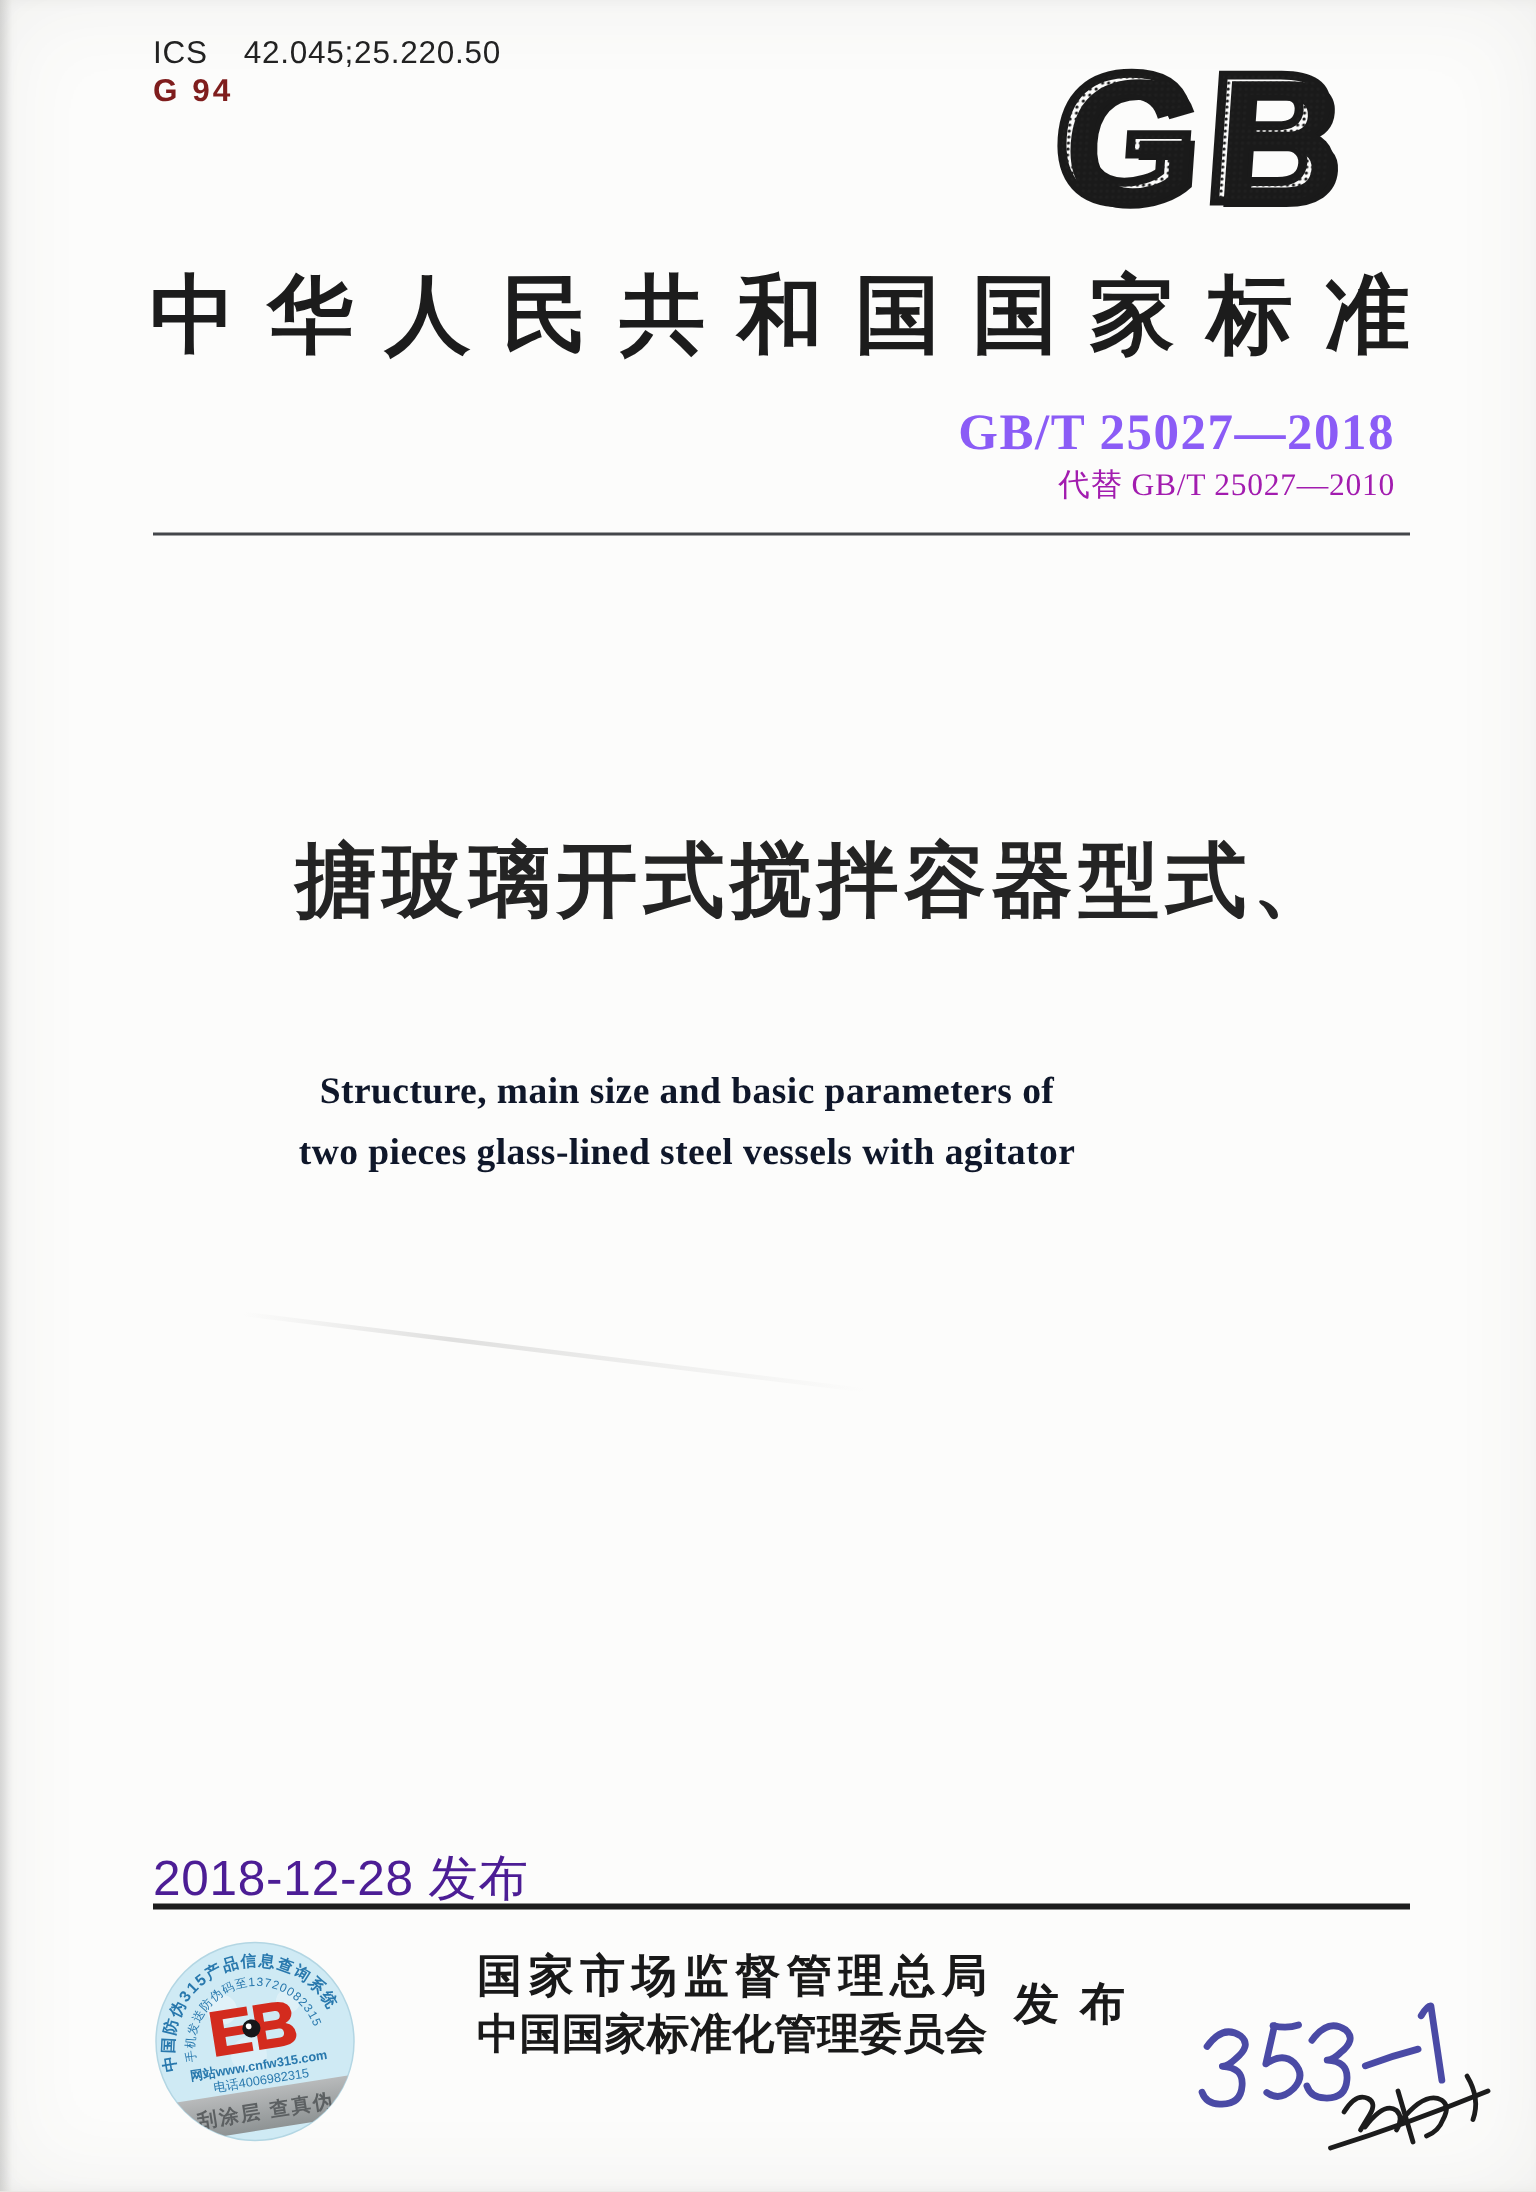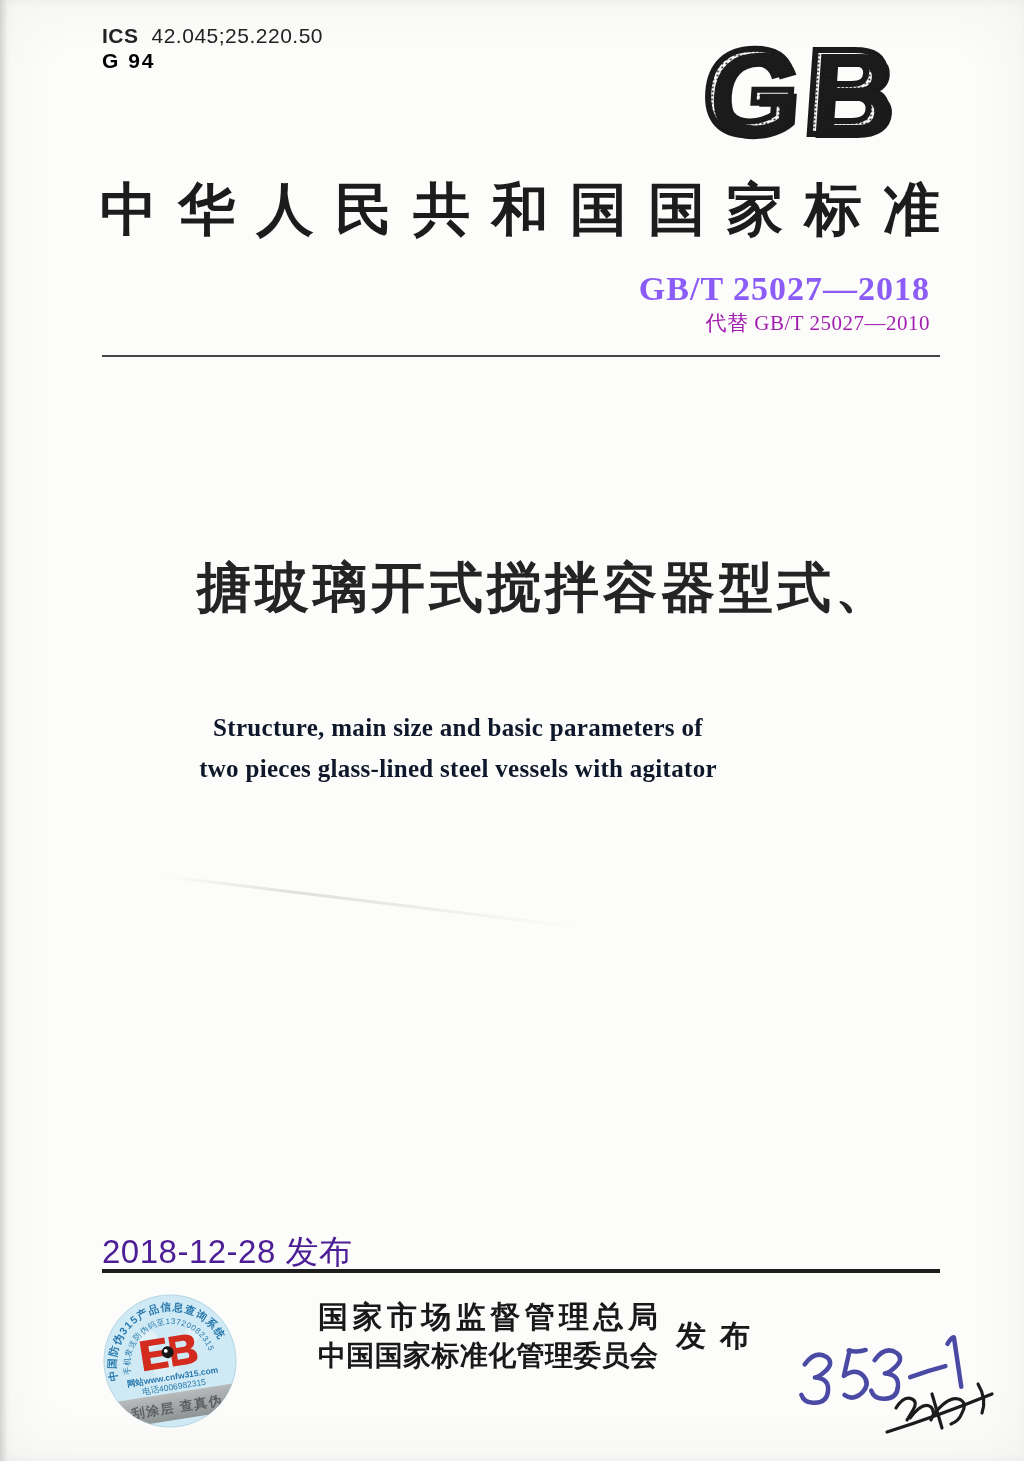--- a/index.html
+++ b/index.html
@@ -11,23 +11,23 @@
   }
   .edge-left{position:absolute;left:0;top:0;width:8px;height:100%;
     background:linear-gradient(90deg,rgba(70,70,70,.14),rgba(0,0,0,0));}
   .crease{position:absolute;left:160px;top:900px;width:420px;height:3px;
     background:linear-gradient(90deg,rgba(0,0,0,0),rgba(110,110,110,.20),rgba(140,140,140,.12),rgba(0,0,0,0));
     transform:rotate(7deg);border-radius:2px;}
 
   
   .ics{position:absolute;left:102px;top:24px;font-family:"Liberation Sans","DejaVu Sans",sans-serif;
     font-size:21px;letter-spacing:.5px;color:#222;}
-  .ics .lbl{font-weight:700;margin-right:13px;}
+  .ics .lbl{font-weight:400;margin-right:24px;}
   .gclass{position:absolute;left:102px;top:49px;font-family:"Liberation Sans","DejaVu Sans",sans-serif;
-    font-size:21px;font-weight:700;color:#000000;letter-spacing:2px;}
+    font-size:21px;font-weight:700;color:#7f1d1d;letter-spacing:2px;}
 
   
   .gb-logo{position:absolute;left:684px;top:22px;}
 
   
   .heading{position:absolute;left:100px;top:172px;width:840px;height:70px;
     font-size:57px;font-weight:700;color:#1c1c1c;}
   .spread{display:flex;justify-content:space-between;}
 
   .std-code{position:absolute;right:94px;top:270px;font-size:34px;font-weight:700;

